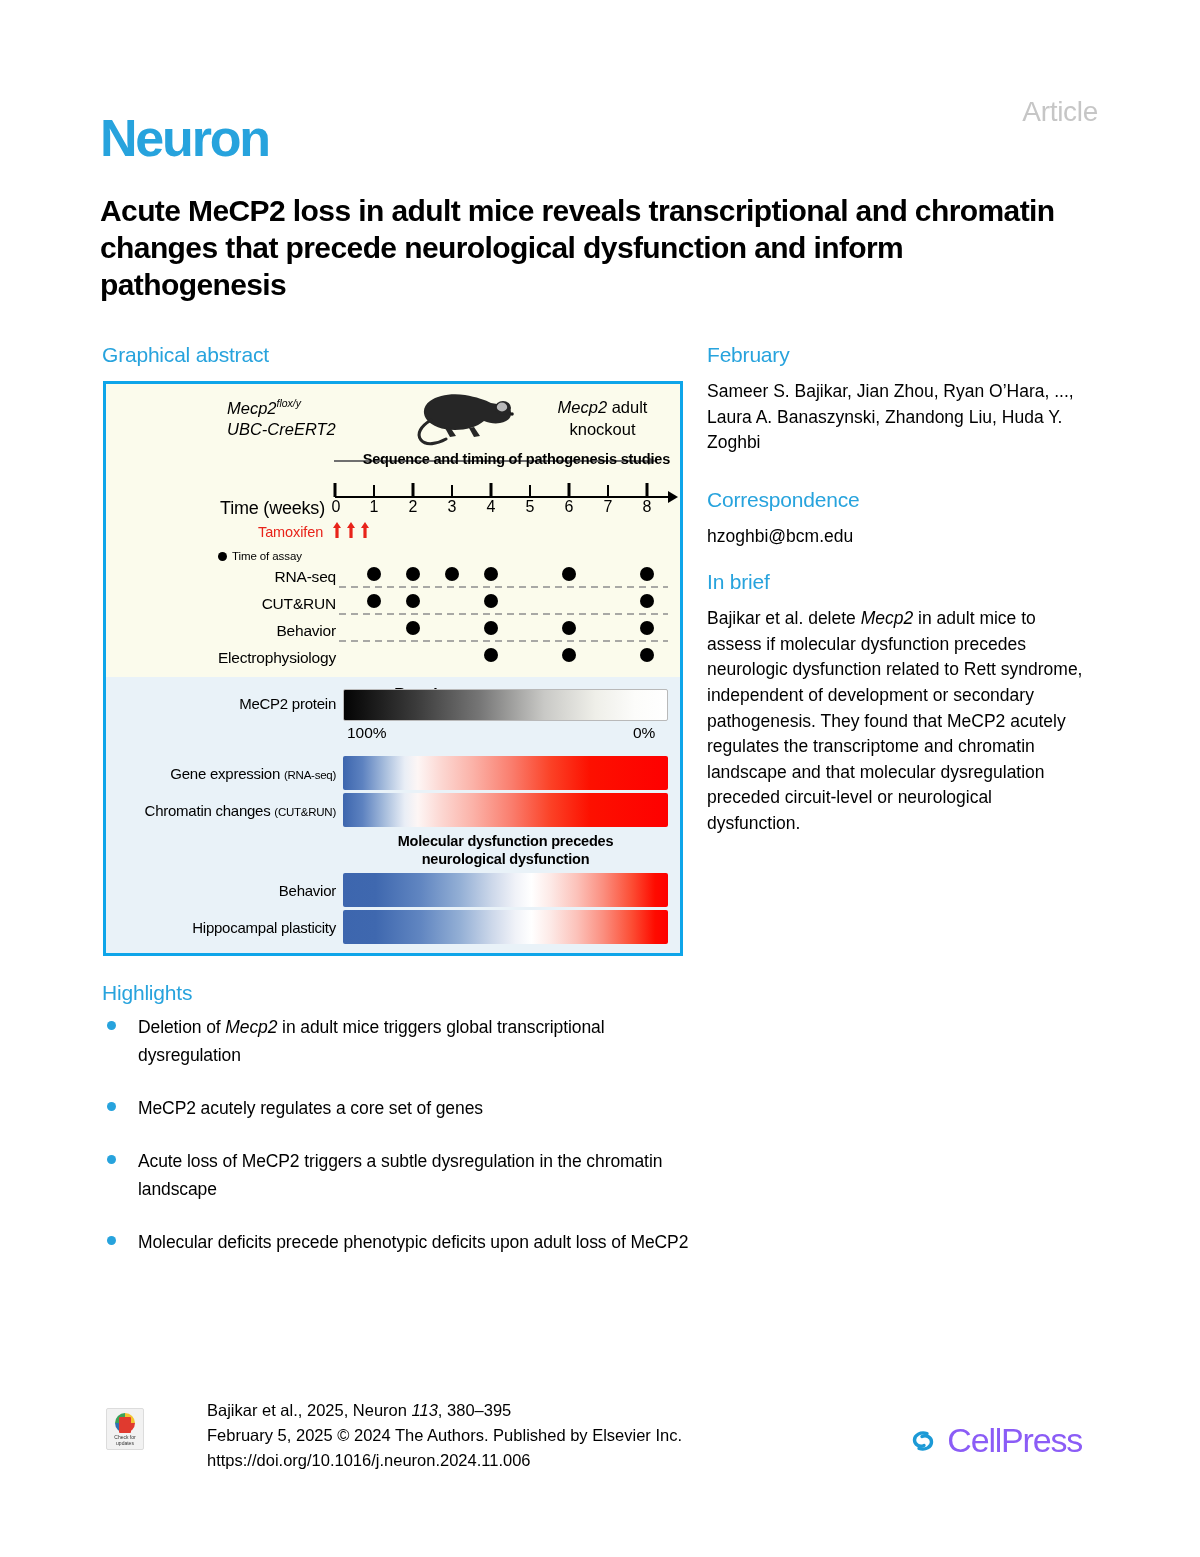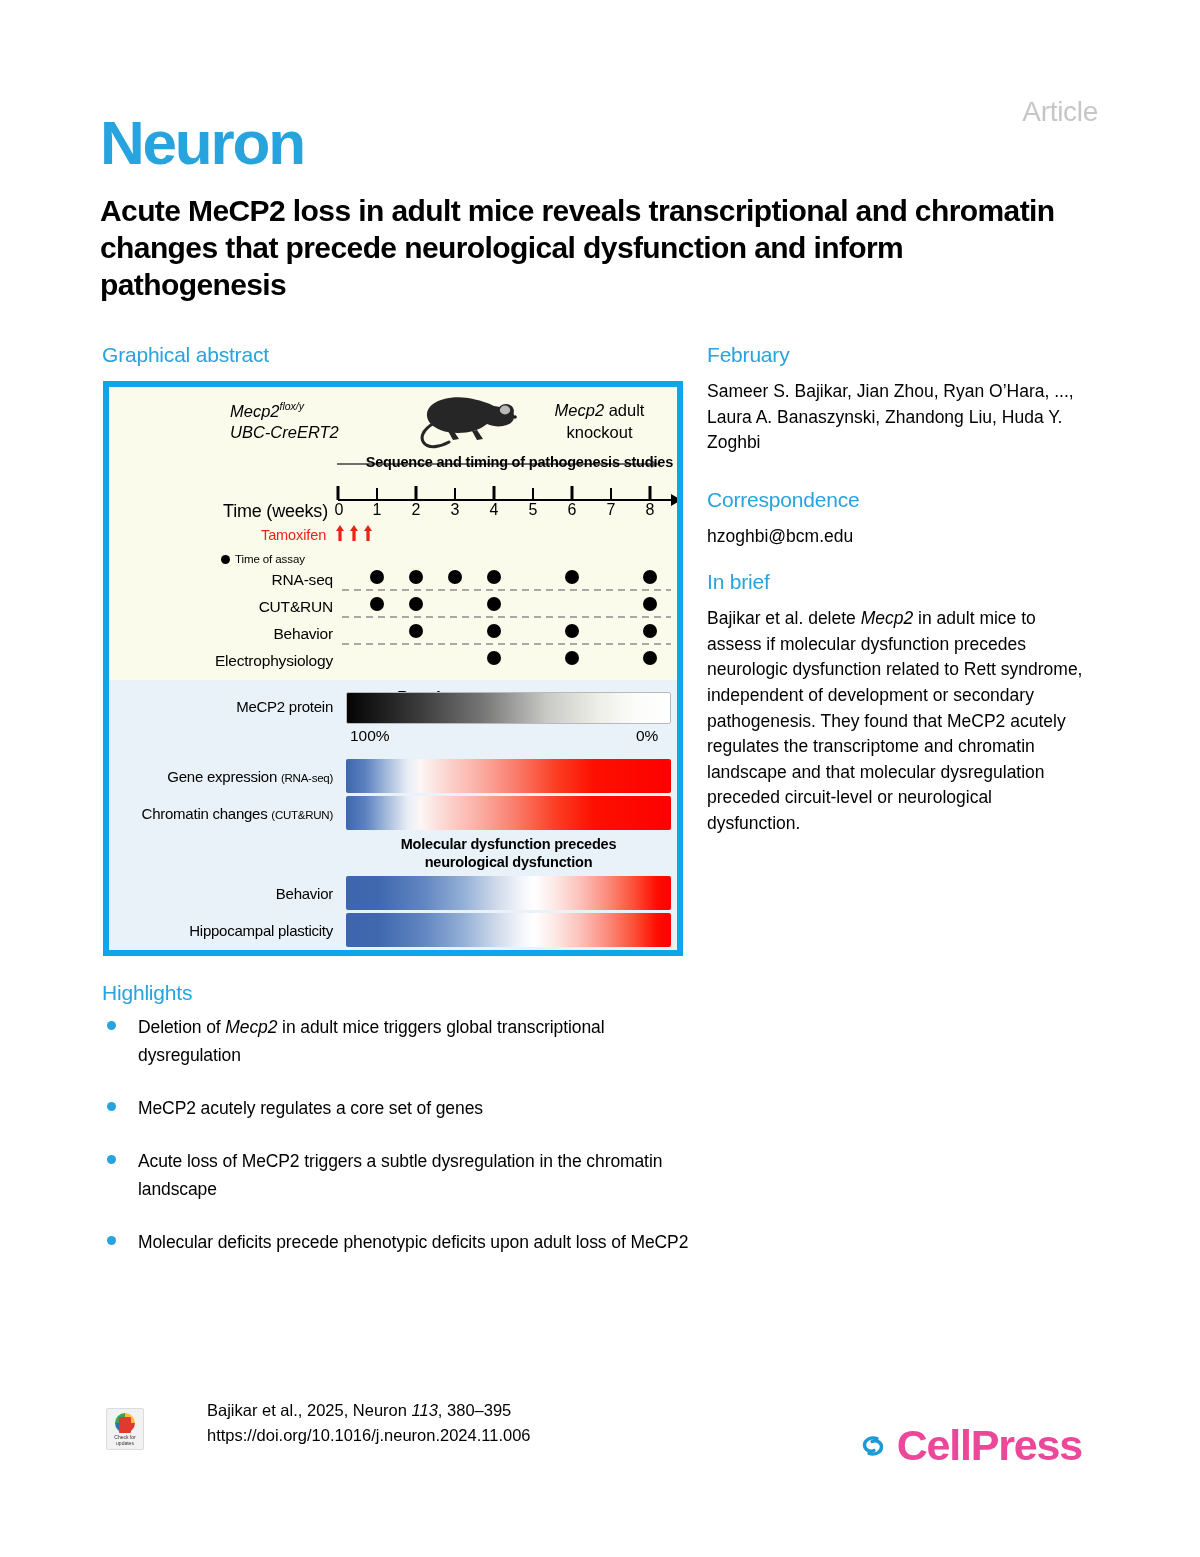--- a/index.html
+++ b/index.html
@@ -13,21 +13,21 @@
   .page { position: relative; width: 1200px; height: 1557px; }
 
   
   .article-tag {
     position: absolute; right: 102px; top: 96px;
     font-size: 28px; font-weight: normal; color: #c6c6c6;
     letter-spacing: -0.3px;
   }
   .journal-logo {
     position: absolute; left: 100px; top: 112px;
-    font-size: 62px; font-weight: bold; color: #27a3dd;
+    font-size: 52px; font-weight: bold; color: #27a3dd;
     letter-spacing: -2.2px; line-height: 1;
   }
   .paper-title {
     position: absolute; left: 100px; top: 192px; width: 980px;
     font-size: 30px; font-weight: bold; line-height: 1.24;
     letter-spacing: -0.6px;
   }
 
   
   .sec-head {
@@ -47,21 +47,21 @@
   }
   #authors-body { top: 379px; }
   #corr-body { top: 524px; }
   #brief-body { top: 606px; }
   #brief-body i { font-style: italic; }
 
   
   .ga-box {
     position: absolute; left: 103px; top: 381px;
     width: 580px; height: 575px;
-    border: 6px solid #0ea5e9; background: #0ea5e9;
+    border: 3px solid #0ea5e9; background: #0ea5e9;
     overflow: hidden;
   }
   .ga-top { position: relative; width: 100%; height: 293px; background: #fbfbec; }
   .ga-bottom {
     position: absolute; left: 0; top: 293px; right: 0; bottom: 0;
     background: #e9f2f8;
   }
 
   
   .genotype {
@@ -197,21 +197,21 @@
     font-size: 16.5px; line-height: 1.52;
   }
   .footer-cite i { font-style: italic; }
   .doi-link { color: #000000; text-decoration: none; }
 
   .cellpress {
     position: absolute; right: 118px; top: 1421px;
     display: flex; align-items: center; gap: 9px;
   }
   .cp-word {
-    font-size: 43px; font-weight: bold; color: #ec4899; letter-spacing: -1.2px;
+    font-size: 34px; font-weight: normal; color: #8b5cf6; letter-spacing: -1.2px;
   }
 </style>
 </head>
 <body>
 
 <div class="page">
 
   <div class="article-tag">Article</div>
   <div class="journal-logo">Neuron</div>
   <h1 class="paper-title">Acute MeCP2 loss in adult mice reveals transcriptional and chromatin changes that precede neurological dysfunction and inform pathogenesis</h1>
@@ -393,20 +393,21 @@
     <div class="cm-circle"></div>
     <div class="cm-inner"></div>
     <div class="cm-txt">
       <span>Check for</span><br>
       <span>updates</span>
     </div>
   </div>
 
   <div class="footer-cite">
     <div><span>Bajikar et al., 2025, Neuron </span><i>113</i><span>, 380–395</span></div>
+    <div>February 5, 2025 © 2024 The Authors. Published by Elsevier Inc.</div>
     <div><a class="doi-link" href="#">https://doi.org/10.1016/j.neuron.2024.11.006</a></div>
   </div>
 
   <div class="cellpress">
     <svg width="30" height="30" viewBox="0 0 30 30">
       <path fill="none" stroke="#1c9ad6" stroke-width="3.4" stroke-linecap="round" d="M19,7.5 C12.5,5.5 6.5,9 6.5,14 C6.5,18.5 11.5,21.5 16,19.5"></path>
       <path fill="none" stroke="#1c9ad6" stroke-width="3.4" stroke-linecap="round" d="M11,22.5 C17.5,24.5 23.5,21 23.5,16 C23.5,11.5 18.5,8.5 14,10.5"></path>
     </svg>
     <span class="cp-word">CellPress</span>
   </div>

